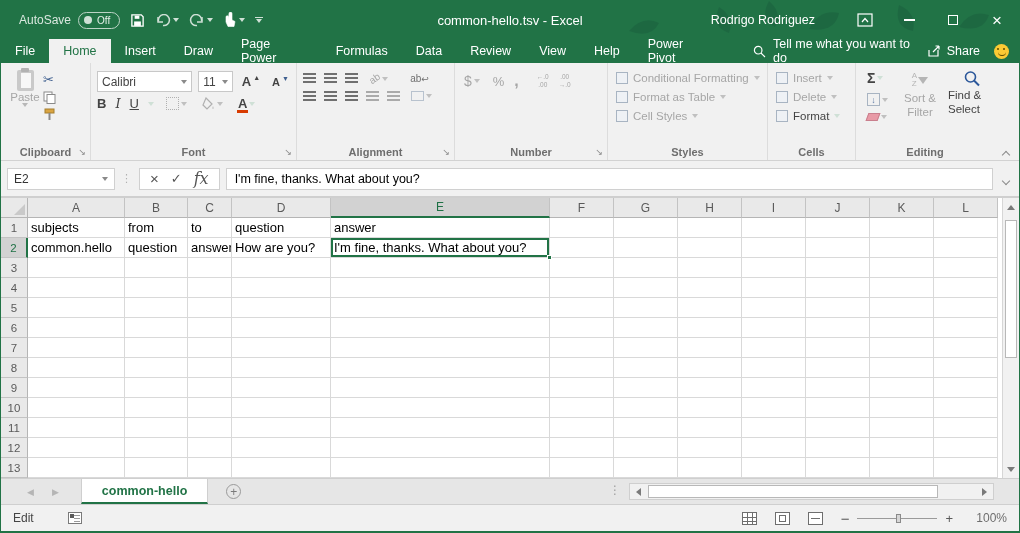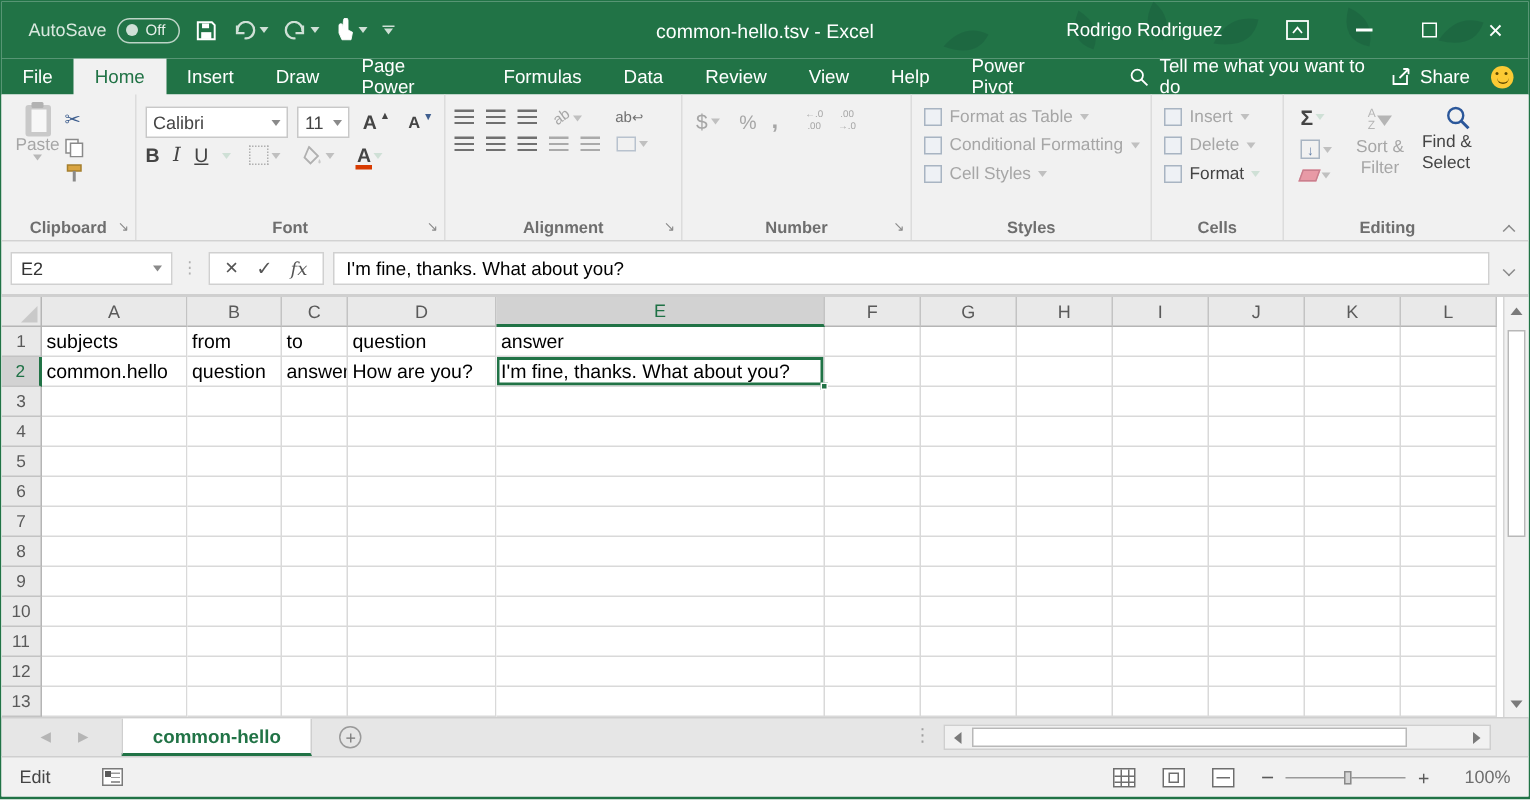--- a/index.html
+++ b/index.html
@@ -83,21 +83,21 @@
   
   .formulabar { height:37px; background:#f1f1f1; border-bottom:2px solid #cfcfcf; display:flex;
     align-items:center; padding:0 6px; gap:6px; flex:0 0 auto; }
   .namebox { width:108px; height:22px; background:#fff; border:1px solid #d0d0d0; display:flex;
     align-items:center; font-size:12px; color:#333; padding:0 6px; }
   .fb-dots { color:#b0b0b0; font-size:11px; letter-spacing:1px; }
   .fb-btns { display:flex; align-items:center; gap:12px; background:#fff; border:1px solid #d0d0d0;
     height:22px; padding:0 10px; }
   .fb-x { font-size:15px; color:#555; line-height:1; }
   .fb-check { font-size:13px; color:#555; }
-  .fb-fx { font-style:italic; font-family:"DejaVu Serif",serif; font-size:12px; color:#555; }
+  .fb-fx { font-style:italic; font-family:"DejaVu Serif",serif; font-size:16px; color:#555; }
   .fb-input { flex:1; background:#fff; border:1px solid #d0d0d0; height:22px; display:flex;
     align-items:center; padding:0 8px; font-size:12.5px; color:#000; }
   .fb-chev { padding:0 4px; }
 
   
   .gridwrap { flex:1 1 auto; position:relative; overflow:hidden; background:#fff; }
   .gridscroll { position:absolute; left:0; top:0; right:17px; bottom:0; overflow:hidden; }
   .vscroll { position:absolute; right:0; top:0; bottom:0; width:17px; background:#f1f1f1;
     border-left:1px solid #d6d6d6; }
   .vthumb { position:absolute; left:2px; right:2px; top:22px; height:138px; background:#fff; border:1px solid #b8b8b8; }
@@ -414,26 +414,26 @@
 →.0</span>
       </div>
       <span class="group-label">Number</span>
       <span class="dlg">↘</span>
     </div>
 
     <div class="group" style="width:160px; padding-left:8px;">
       <div>
           <div class="stack-item">
             <span class="sq"></span>
-            <span class="gray">Format as Table</span>
+            <span class="gray">Conditional Formatting</span>
             <span class="chev-s" style="border-top-color: rgb(192, 192, 192);"></span>
           </div>
           <div class="stack-item">
             <span class="sq"></span>
-            <span class="gray">Conditional Formatting</span>
+            <span class="gray">Format as Table</span>
             <span class="chev-s" style="border-top-color: rgb(192, 192, 192);"></span>
           </div>
           <div class="stack-item">
             <span class="sq"></span>
             <span class="gray">Cell Styles</span>
             <span class="chev-s" style="border-top-color: rgb(192, 192, 192);"></span>
           </div>
         </div>
       <span class="group-label">Styles</span>
     </div>

